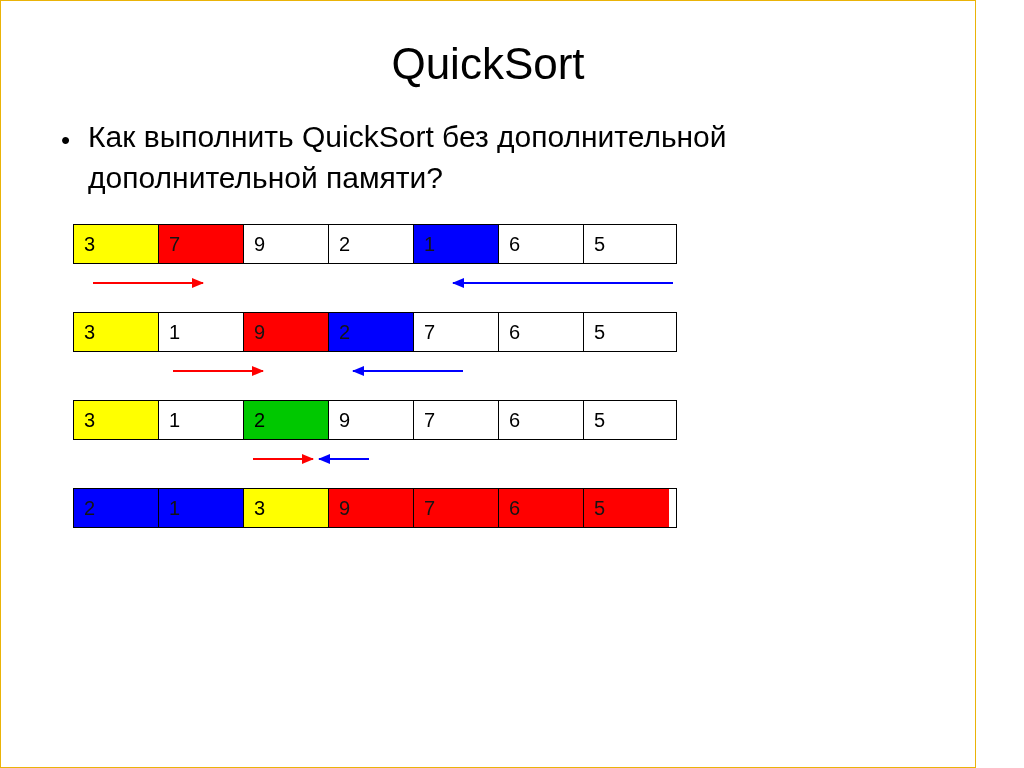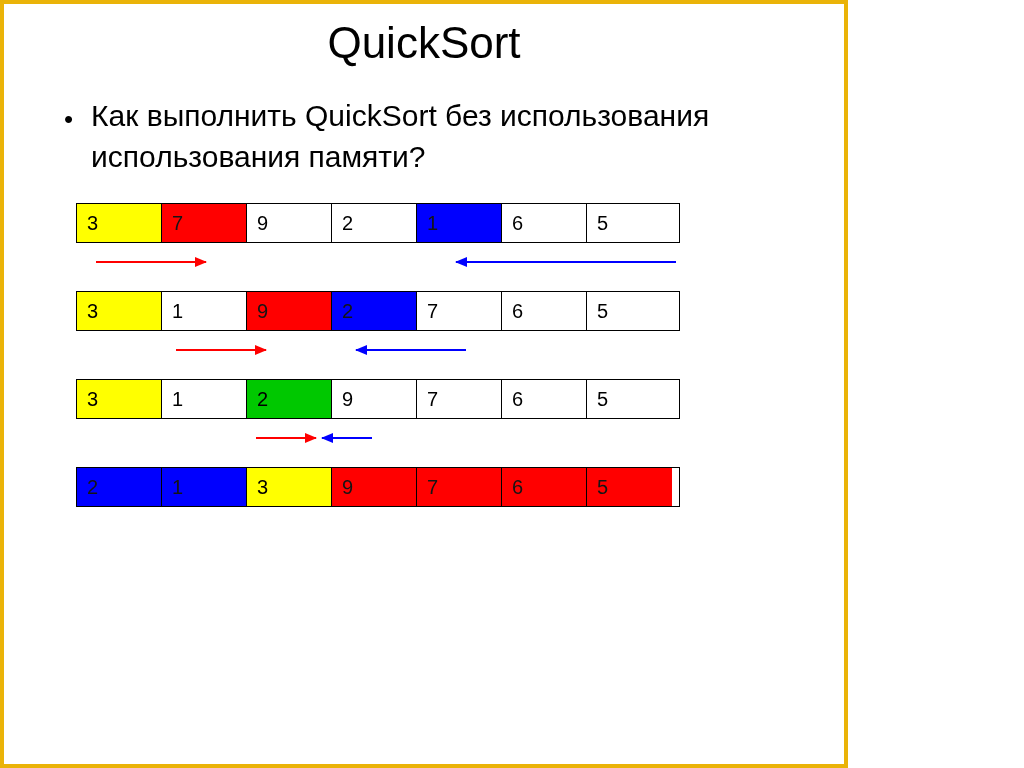--- a/index.html
+++ b/index.html
@@ -5,24 +5,24 @@
   html, body {
     margin: 0;
     padding: 0;
     width: 1024px;
     height: 768px;
     background: #fff;
     font-family: Arial, Helvetica, sans-serif;
   }
   .slide {
     box-sizing: border-box;
-    width: 848px;
+    width: 976px;
     height: 768px;
-    border: 4px solid #eab308;
-    padding: 4px 60px 20px 60px;
+    border: 1px solid #eab308;
+    padding: 28px 60px 20px 60px;
     position: relative;
   }
   h1.title {
     text-align: center;
     font-weight: 400;
     font-size: 44px;
     margin: 10px 0 28px 0;
     color: #000;
   }
   .bullet {
@@ -98,21 +98,21 @@
 </style>
 </head>
 <body>
 
 <div class="slide">
 
   <h1 class="title">QuickSort</h1>
 
   <div class="bullet">
     <span class="dot">•</span>
-    <span>Как выполнить QuickSort без использования использования памяти?</span>
+    <span>Как выполнить QuickSort без дополнительной дополнительной памяти?</span>
   </div>
 
   <div class="rows-area">
 
     <div class="array-row">
       <div class="cell c-yellow t-black">3</div>
       <div class="cell c-red t-dark">7</div>
       <div class="cell c-white t-black">9</div>
       <div class="cell c-white t-black">2</div>
       <div class="cell c-blue t-dark">1</div>

